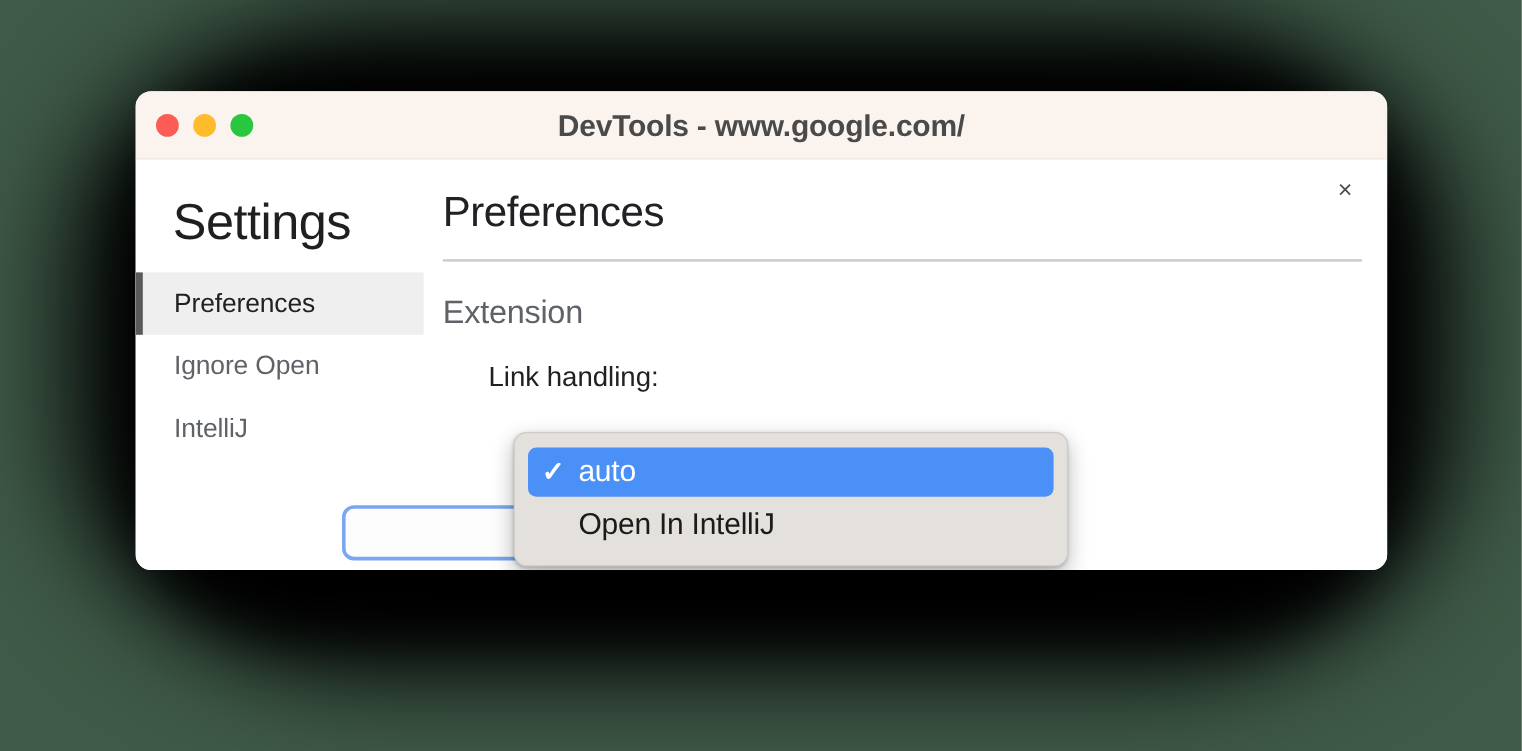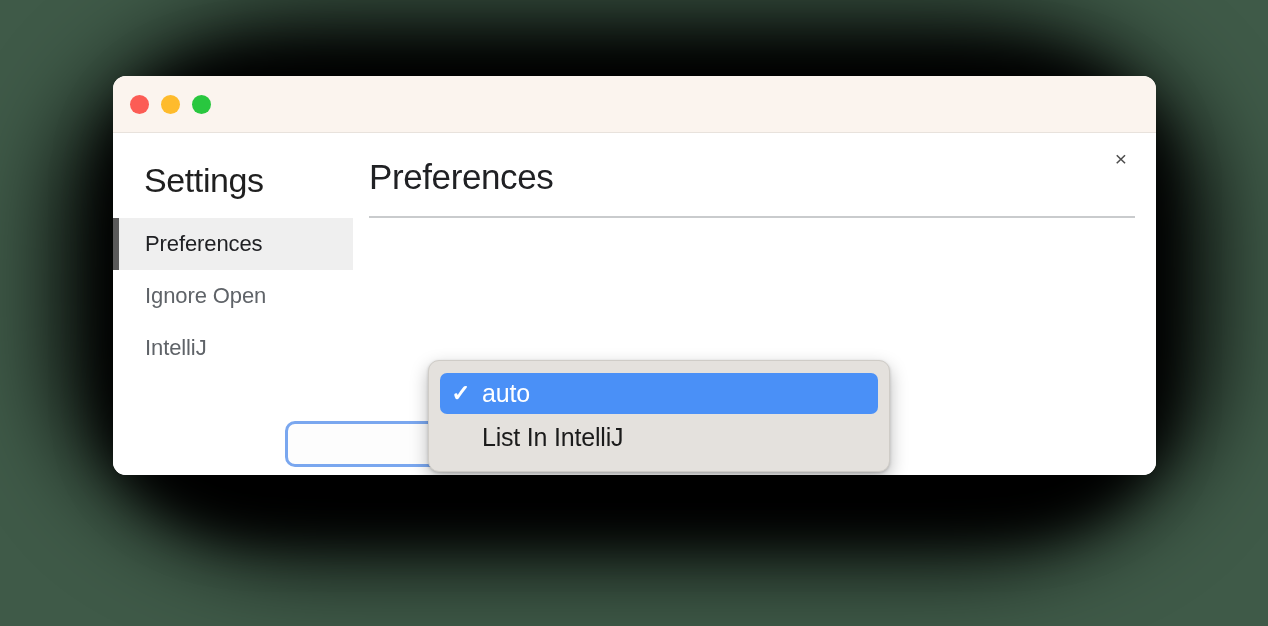--- a/index.html
+++ b/index.html
@@ -118,21 +118,21 @@
   }
 
   
   .sidebar {
     position: absolute;
     left: 0;
     top: 0;
     width: 240px;
   }
   .sidebar-title {
-    font-size: 34px;
+    font-size: 42px;
     color: #1f1f1f;
     padding: 28px 0 0 31px;
     letter-spacing: -0.4px;
   }
   .nav {
     margin-top: 18px;
   }
   .nav-item {
     position: relative;
     height: 52px;
@@ -256,20 +256,21 @@
   <div class="glow2"></div>
 
   <div class="window">
 
     <div class="titlebar">
       <div class="traffic">
         <span class="light red"></span>
         <span class="light yellow"></span>
         <span class="light green"></span>
       </div>
+      <div class="title-text">DevTools - www.google.com/</div>
     </div>
 
     <div class="body">
 
       <div class="close-btn">×</div>
 
       <div class="sidebar">
         <div class="sidebar-title">Settings</div>
         <div class="nav">
           <div class="nav-item selected">
@@ -280,31 +281,33 @@
           </div>
           <div class="nav-item">
             <span>IntelliJ</span>
           </div>
         </div>
       </div>
 
       <div class="main">
         <div class="page-title">Preferences</div>
         <div class="rule"></div>
+        <div class="section-title">Extension</div>
+        <div class="field-label">Link handling:</div>
       </div>
 
       <div class="select-box"></div>
 
     </div>
   </div>
 
   <div class="popup">
     <div class="option selected">
       <span class="check">✓</span>
       <span class="opt-label">auto</span>
     </div>
     <div class="option">
       <span class="check"></span>
-      <span class="opt-label">List In IntelliJ</span>
+      <span class="opt-label">Open In IntelliJ</span>
     </div>
   </div>
 
 </div>
 
 </body></html>

